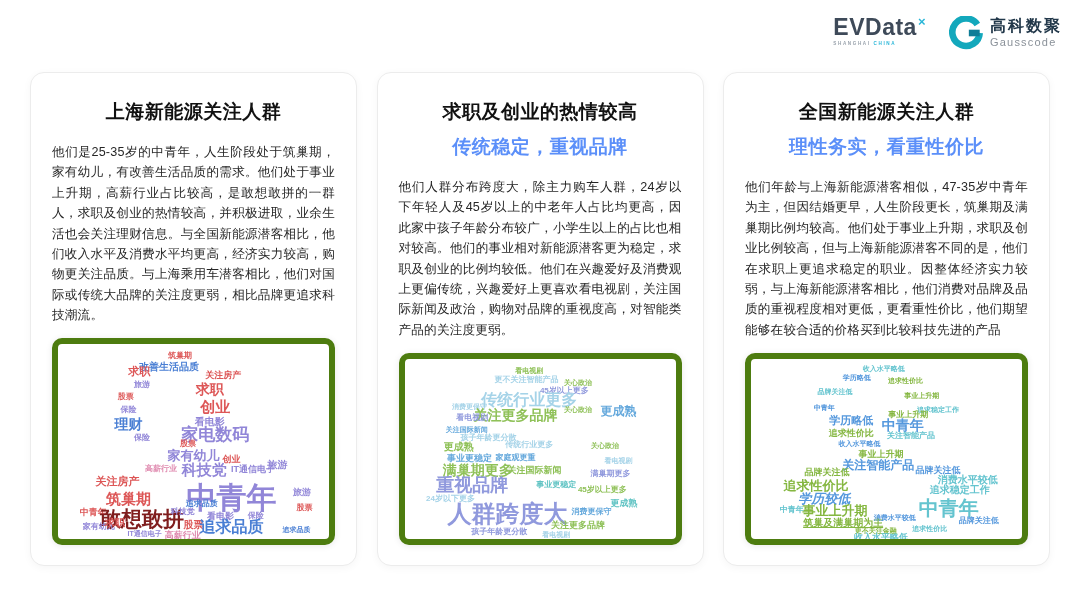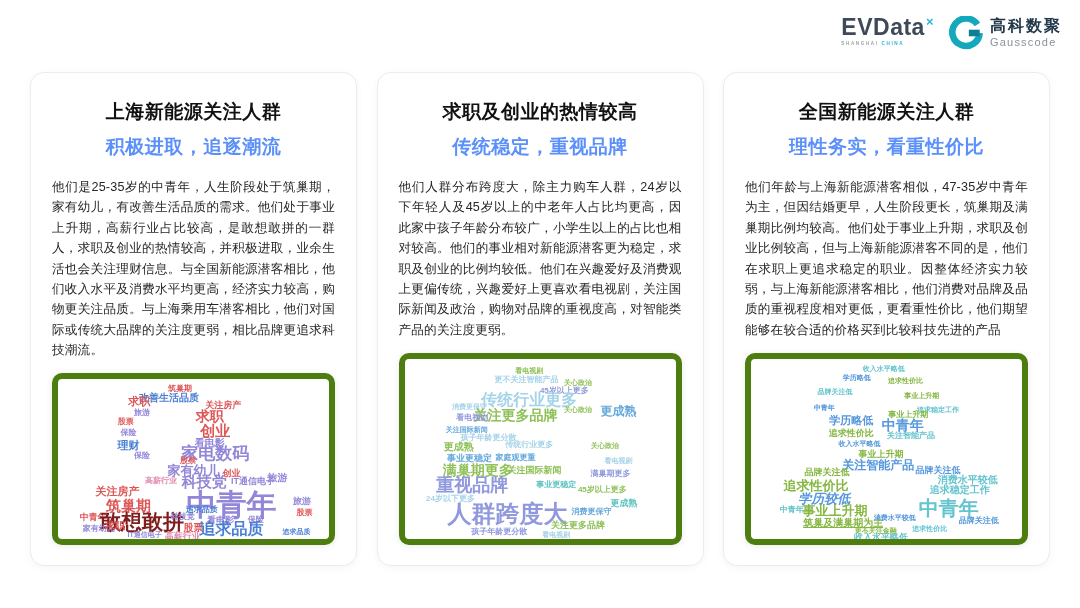--- a/index.html
+++ b/index.html
@@ -1,21 +1,21 @@
 <!DOCTYPE html>
 <html><head>
 <meta charset="utf-8">
 <style>
   html,body{margin:0;padding:0;}
   body{
     width:1080px;height:608px;background:#ffffff;position:relative;overflow:hidden;
     font-family:"Liberation Sans","DejaVu Sans",sans-serif;
   }
   
-  .logo-bar{position:absolute;top:16px;right:18px;display:flex;align-items:flex-start;gap:16px;}
+  .logo-bar{position:absolute;top:16px;right:18px;display:flex;align-items:flex-start;gap:24px;}
   .evdata{display:flex;flex-direction:column;align-items:flex-start;line-height:1;}
   .evdata-main{font-size:23px;font-weight:800;color:#3e4a59;letter-spacing:.5px;position:relative;}
   .evdata-x{color:#29b6d8;font-size:13px;font-weight:800;position:relative;top:-9px;left:1px;}
   .evdata-sub{font-size:4.6px;letter-spacing:1.6px;margin-top:3px;color:#9aa3ad;font-weight:700;}
   .evdata-sub .cn{color:#29b6d8;}
   .gauss{display:flex;align-items:center;gap:7px;}
   .gauss-icon{width:34px;height:34px;flex:0 0 auto;}
   .gauss-text{display:flex;flex-direction:column;line-height:1.05;}
   .gauss-cn{font-size:16px;font-weight:800;color:#22384a;letter-spacing:2px;}
   .gauss-en{font-size:11px;color:#8a9199;letter-spacing:1.2px;margin-top:2px;}
@@ -55,33 +55,32 @@
       <span class="gauss-cn">高科数聚</span>
       <span class="gauss-en">Gausscode</span>
     </div>
   </div>
 </div>
 
 <div class="cards">
 
   <div class="card">
     <h2 class="card-title">上海新能源关注人群</h2>
-    <h3 class="card-subtitle" style="color: rgb(91, 143, 249);">积极进取，追逐潮流</h3>
     <p class="card-body">他们是25-35岁的中青年，人生阶段处于筑巢期，家有幼儿，有改善生活品质的需求。他们处于事业上升期，高薪行业占比较高，是敢想敢拼的一群人，求职及创业的热情较高，并积极进取，业余生活也会关注理财信息。与全国新能源潜客相比，他们收入水平及消费水平均更高，经济实力较高，购物更关注品质。与上海乘用车潜客相比，他们对国际或传统大品牌的关注度更弱，相比品牌更追求科技潮流。</p>
     <div class="cloud-box">
         <span class="cw" style="left: 45%; top: 6%; font-size: 8px; color: rgb(221, 87, 87);">筑巢期</span>
         <span class="cw" style="left: 41%; top: 12%; font-size: 10px; color: rgb(74, 127, 212);">改善生活品质</span>
         <span class="cw" style="left: 30%; top: 14%; font-size: 11px; color: rgb(221, 87, 87);">求职</span>
         <span class="cw" style="left: 31%; top: 21%; font-size: 8px; color: rgb(145, 134, 216);">旅游</span>
         <span class="cw" style="left: 61%; top: 16%; font-size: 9px; color: rgb(221, 87, 87);">关注房产</span>
         <span class="cw" style="left: 56%; top: 23%; font-size: 14px; color: rgb(221, 87, 87);">求职</span>
         <span class="cw" style="left: 25%; top: 27%; font-size: 8px; color: rgb(221, 87, 87);">股票</span>
         <span class="cw" style="left: 58%; top: 32%; font-size: 15px; color: rgb(221, 87, 87);">创业</span>
         <span class="cw" style="left: 26%; top: 34%; font-size: 8px; color: rgb(145, 134, 216);">保险</span>
-        <span class="cw" style="left: 26%; top: 41%; font-size: 11px; color: rgb(74, 127, 212); text-align: center;">理财</span>
+        <span class="cw" style="left: 26%; top: 41%; font-size: 14px; color: rgb(74, 127, 212); text-align: center;">理财</span>
         <span class="cw" style="left: 56%; top: 40%; font-size: 10px; color: rgb(145, 134, 216);">看电影</span>
         <span class="cw" style="left: 58%; top: 46%; font-size: 17px; color: rgb(145, 134, 216);">家电数码</span>
         <span class="cw" style="left: 31%; top: 48%; font-size: 8px; color: rgb(145, 134, 216);">保险</span>
         <span class="cw" style="left: 48%; top: 51%; font-size: 8px; color: rgb(221, 87, 87);">股票</span>
         <span class="cw" style="left: 50%; top: 57%; font-size: 13px; color: rgb(145, 134, 216);">家有幼儿</span>
         <span class="cw" style="left: 38%; top: 64%; font-size: 8px; color: rgb(224, 139, 176);">高薪行业</span>
         <span class="cw" style="left: 54%; top: 64%; font-size: 15px; color: rgb(145, 134, 216);">科技党</span>
         <span class="cw" style="left: 64%; top: 59%; font-size: 9px; color: rgb(221, 87, 87);">创业</span>
         <span class="cw" style="left: 72%; top: 64%; font-size: 9px; color: rgb(145, 134, 216);">IT通信电子</span>
         <span class="cw" style="left: 81%; top: 62%; font-size: 10px; color: rgb(145, 134, 216);">旅游</span>

